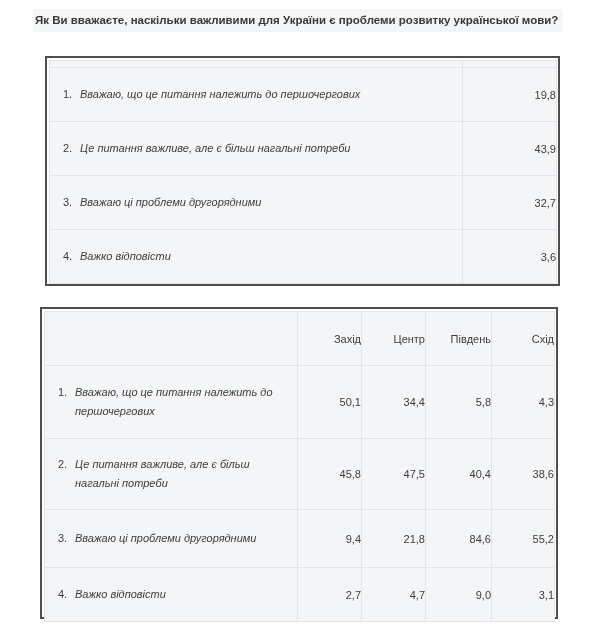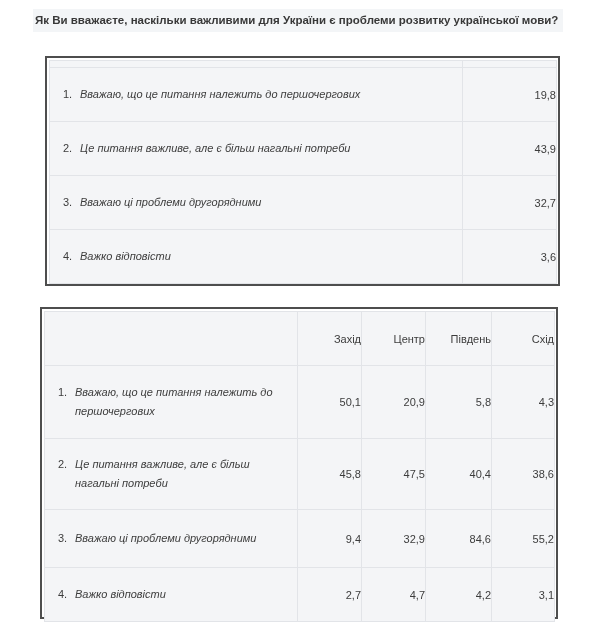--- a/index.html
+++ b/index.html
@@ -130,21 +130,21 @@
       </thead>
       <tbody>
         <tr class="r1">
           <td class="q-cell">
             <div class="q">
                 <span class="qnum">1.</span>
                 <span class="qtext">Вважаю, що це питання належить до першочергових</span>
               </div>
           </td>
           <td class="v-cell">50,1</td>
-          <td class="v-cell">20,9</td>
+          <td class="v-cell">34,4</td>
           <td class="v-cell">5,8</td>
           <td class="v-cell">4,3</td>
         </tr>
         <tr class="r2">
           <td class="q-cell">
             <div class="q">
                 <span class="qnum">2.</span>
                 <span class="qtext">Це питання важливе, але є більш нагальні потреби</span>
               </div>
           </td>
@@ -154,33 +154,33 @@
           <td class="v-cell">38,6</td>
         </tr>
         <tr class="r3">
           <td class="q-cell">
             <div class="q">
                 <span class="qnum">3.</span>
                 <span class="qtext">Вважаю ці проблеми другорядними</span>
               </div>
           </td>
           <td class="v-cell">9,4</td>
-          <td class="v-cell">32,9</td>
+          <td class="v-cell">21,8</td>
           <td class="v-cell">84,6</td>
           <td class="v-cell">55,2</td>
         </tr>
         <tr class="r4">
           <td class="q-cell">
             <div class="q">
                 <span class="qnum">4.</span>
                 <span class="qtext">Важко відповісти</span>
               </div>
           </td>
           <td class="v-cell">2,7</td>
           <td class="v-cell">4,7</td>
-          <td class="v-cell">4,2</td>
+          <td class="v-cell">9,0</td>
           <td class="v-cell">3,1</td>
         </tr>
       </tbody>
     </table>
   </div>
 
 </div>
 
 </body></html>

